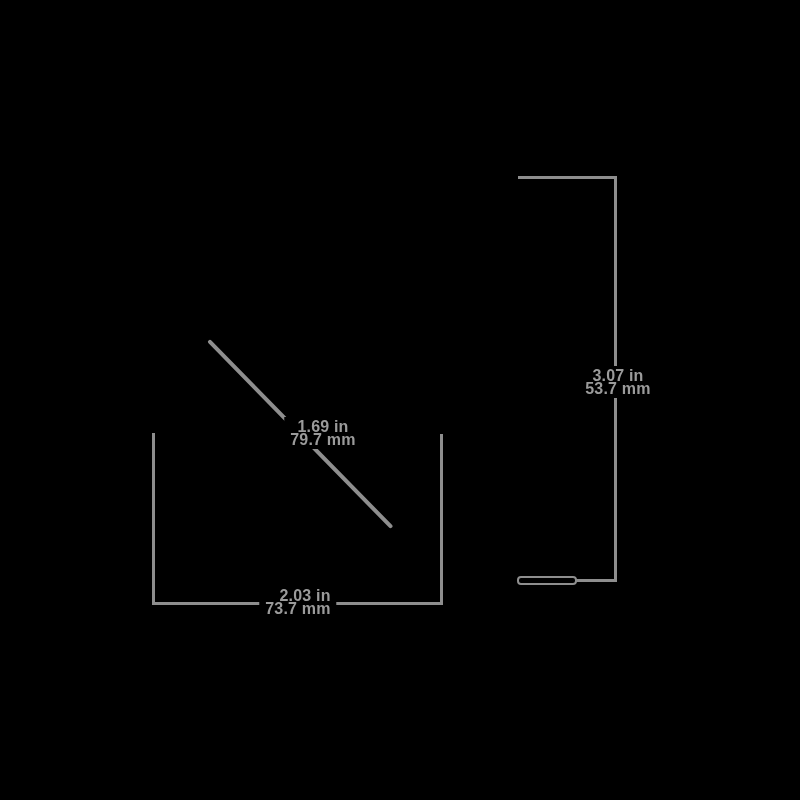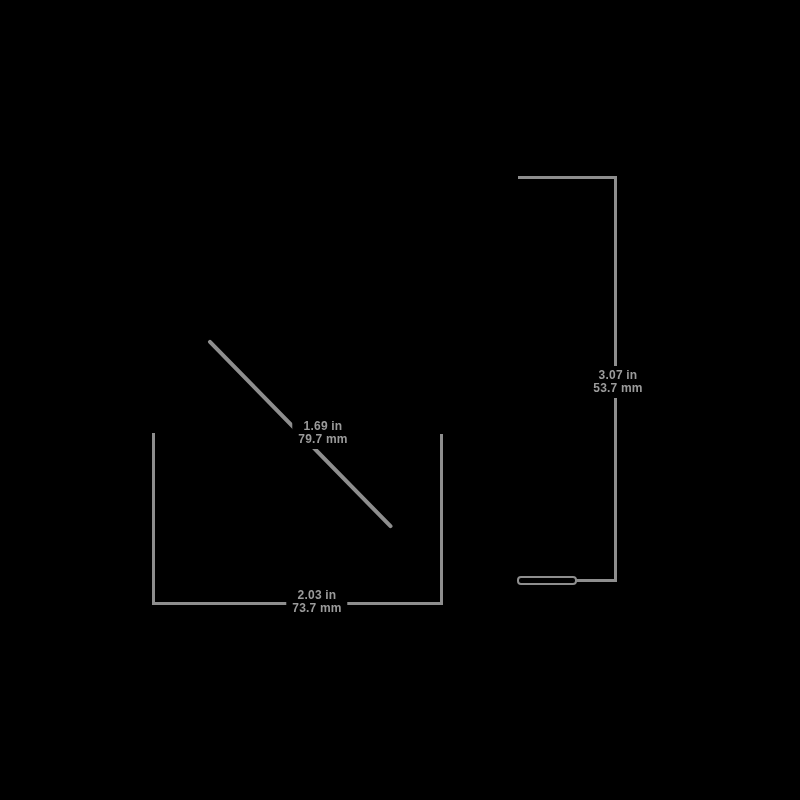--- a/index.html
+++ b/index.html
@@ -21,21 +21,21 @@
   }
   .diag {
     transform-origin: 0 0;
     border-radius: 2px;
   }
   .dim-label {
     position: absolute;
     transform: translate(-50%, -50%);
     background: #000000;
     color: #9b9b9b;
-    font-size: 12px;
+    font-size: 16px;
     font-weight: bold;
     line-height: 13px;
     letter-spacing: 0.2px;
     text-align: center;
     padding: 3px 6px;
     white-space: nowrap;
   }
   .flat-shape {
     position: absolute;
     border: 2px solid #8e8e8e;
@@ -51,21 +51,21 @@
 
   <div class="dim-line diag" style="left:210px; top:339px; width:262px; height:4px; transform:rotate(45.6deg);"></div>
   <div class="dim-label" style="left:303px; top:433px;margin-left:20px;">
     <div>1.69 in</div>
     <div>79.7 mm</div>
   </div>
 
   <div class="dim-line" style="left:152px; top:433px; width:3px; height:172px;"></div>
   <div class="dim-line" style="left:440px; top:434px; width:3px; height:171px;"></div>
   <div class="dim-line" style="left:152px; top:602px; width:291px; height:3px;"></div>
-  <div class="dim-label" style="left:317px; top:602px;">
+  <div class="dim-label" style="left:298px; top:602px;text-align:right;">
     <div>2.03 in</div>
     <div>73.7 mm</div>
   </div>
 
   <div class="dim-line" style="left:518px; top:176px; width:99px; height:3px;"></div>
   <div class="dim-line" style="left:614px; top:176px; width:3px; height:406px;"></div>
   <div class="dim-line" style="left:575px; top:579px; width:42px; height:3px;"></div>
   <div class="flat-shape" style="left:517px; top:576px; width:60px; height:9px;"></div>
   <div class="dim-label" style="left:618px; top:382px;">
     <div>3.07 in</div>

